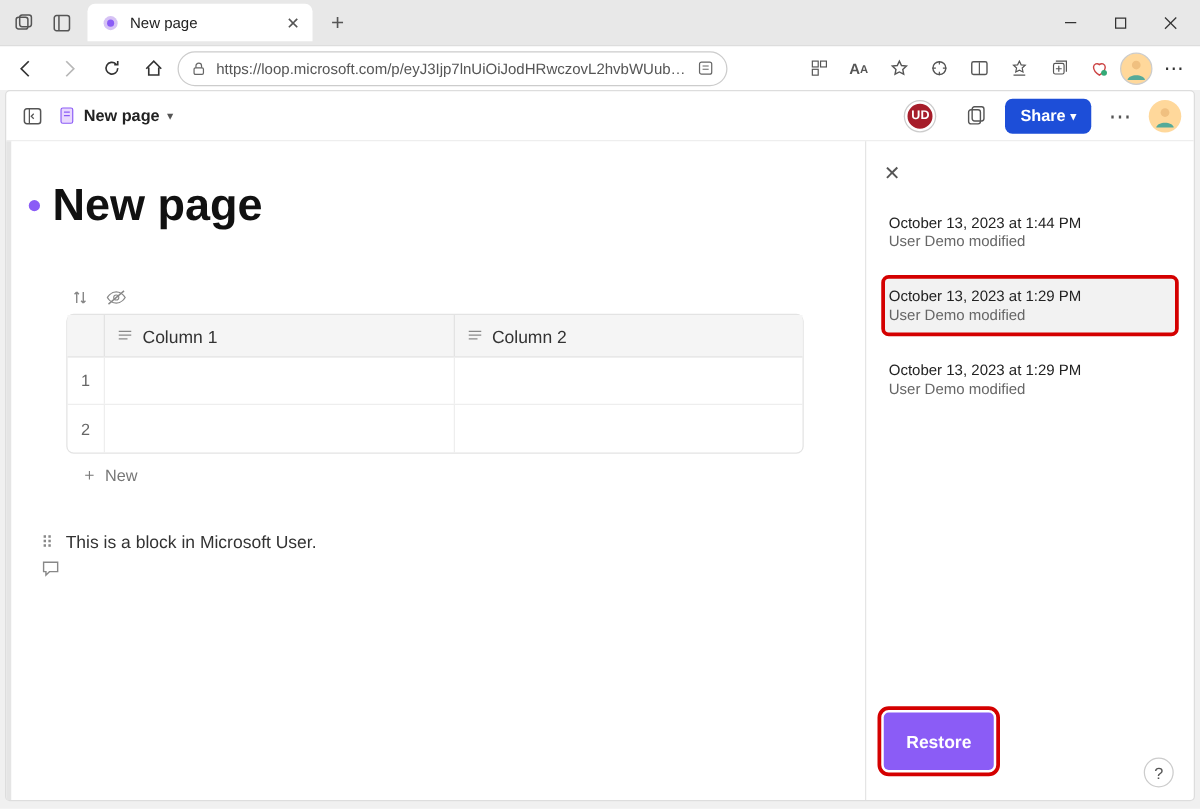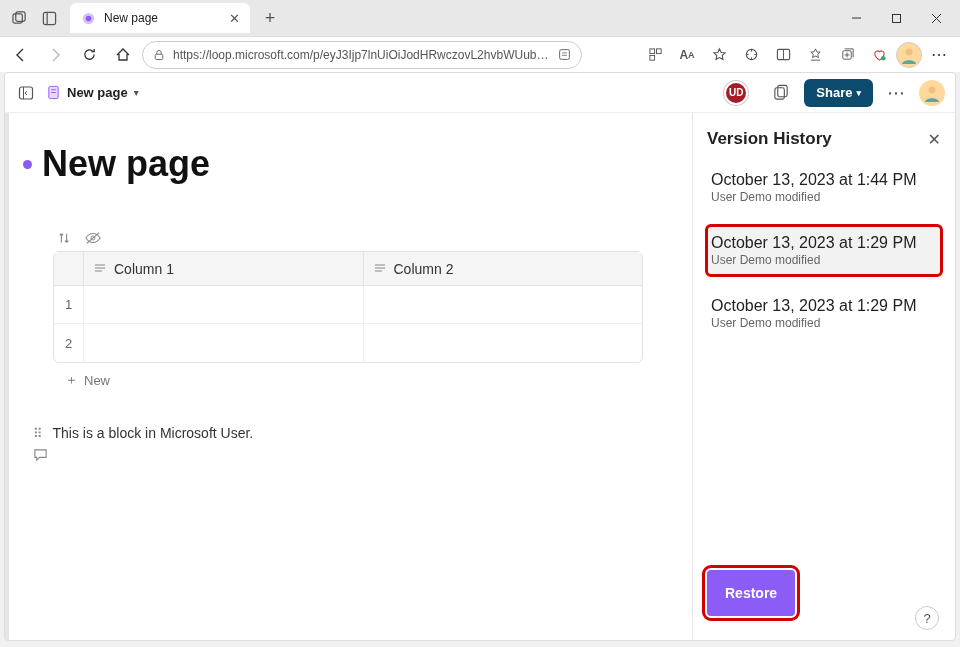--- a/index.html
+++ b/index.html
@@ -29,21 +29,21 @@
     .app-area { position: absolute; top: 72px; left: 4px; right: 4px; bottom: 6px; background: #fff; border: 1px solid #ddd; border-radius: 4px; }
     .app-bar { height: 40px; display: flex; align-items: center; padding: 0 10px; gap: 8px; border-bottom: 1px solid #eee; }
     .sidebar-toggle { width: 22px; height: 22px; display:flex; align-items:center; justify-content:center; color:#555; cursor:pointer; border:1px solid transparent;}
     .page-chip { display: flex; align-items: center; gap: 6px; cursor:pointer;}
     .page-chip-icon { width: 16px; height: 16px; display:flex; align-items:center; justify-content:center;}
     .page-chip-label { font-size: 13px; font-weight: 600; color: #222; }
     .page-chip-caret { font-size: 10px; color: #555; }
     .presence-badge { width: 24px; height: 24px; border-radius: 50%; background: #a61d2a; color: #fff; font-size: 10px; font-weight: 600; display: flex; align-items: center; justify-content: center; margin-left: auto; border: 2px solid #fff; box-shadow: 0 0 0 1px #ccc;}
     .app-right { display: flex; align-items: center; gap: 10px; margin-left: 12px;}
     .copy-comp { width: 26px; height: 26px; display:flex; align-items:center; justify-content:center; color:#555; cursor:pointer;}
-    .share-btn { background: #0c4a6e; color: #fff; border: none; border-radius: 6px; height: 28px; padding: 0 12px; font-size: 13px; font-weight: 600; cursor: pointer; display:flex; align-items:center; gap:4px;}
+    .share-btn { background: #1d4ed8; color: #fff; border: none; border-radius: 6px; height: 28px; padding: 0 12px; font-size: 13px; font-weight: 600; cursor: pointer; display:flex; align-items:center; gap:4px;}
     .more-btn { width: 26px; height: 26px; display:flex; align-items:center; justify-content:center; color:#555; cursor:pointer; font-size:18px;}
     .app-avatar { width: 26px; height: 26px; border-radius: 50%; background: #ffd89b; display:flex; align-items:center; justify-content:center; font-size:13px; color:#7a4;}
 
     
     .content-wrap { position: absolute; top: 40px; left: 0; right: 0; bottom: 0; display: flex; }
     .canvas { flex: 1; padding: 30px 10px 10px 14px; overflow: auto; border-right: 1px solid #e5e5e5; border-left: 4px solid #e5e5e5;}
     .title-row { display: flex; align-items: center; gap: 10px; }
     .bullet { width: 9px; height: 9px; background: #8b5cf6; border-radius: 50%; }
     .page-title { font-size: 36px; font-weight: 800; color: #111; }
 
@@ -66,21 +66,21 @@
     .block-row { display:flex; align-items:center; gap:10px; margin: 36px 0 0 10px; font-size:14px; color:#333;}
     .drag-icon { color:#888; cursor:grab; font-size:13px;}
     .comment-icon { color:#888; font-size:14px; margin: 6px 0 0 10px; cursor:pointer; }
 
     
     .right-panel { width: 262px; padding: 16px 14px; position:relative;}
     .rp-header { display:flex; align-items:center; justify-content:space-between;}
     .rp-title { font-size: 17px; font-weight: 700; color:#222;}
     .rp-close { font-size: 16px; color:#555; cursor:pointer;}
     .version { padding: 8px 4px; margin-top: 14px; cursor:pointer; border-radius:4px;}
-    .v-time { font-size: 16px; color:#222;}
+    .v-time { font-size: 12px; color:#222;}
     .v-current { font-size: 13.5px; color:#222; margin-top:1px;}
     .v-mod { font-size: 12px; color:#666; margin-top:1px;}
     .version.selected { background:#f2f2f2; outline: 3px solid #d40000; outline-offset:-1px; }
     .restore-btn { position:absolute; bottom: 24px; left: 14px; background:#8b5cf6; color:#fff; border:none; height:46px; padding:0 18px; font-size:14px; font-weight:600; border-radius:4px; cursor:pointer; outline:3px solid #d40000; outline-offset:2px;}
 
     .help-fab { position:absolute; right:16px; bottom:10px; width:24px; height:24px; border:1px solid #ccc; border-radius:50%; display:flex; align-items:center; justify-content:center; font-size:13px; color:#555; cursor:pointer; background:#fff;}
 
     svg { display:block; }
   </style>
 </head>
@@ -336,21 +336,20 @@
       </div>
       <div class="comment-icon">
         <svg width="15" height="15" viewBox="0 0 16 16">
             <path d="M2 3h12v8H7l-3 3v-3H2z" fill="none" stroke="#888" stroke-width="1.2"></path>
           </svg>
       </div>
     </div>
 
     <div class="right-panel">
       <div class="rp-header">
-        <span class="rp-title">Version History</span>
         <span class="rp-close">✕</span>
       </div>
 
       <div class="version">
         <div class="v-time">October 13, 2023 at 1:44 PM</div>
         <div class="v-mod">User Demo modified</div>
       </div>
 
       <div class="version selected">
         <div class="v-time">October 13, 2023 at 1:29 PM</div>

